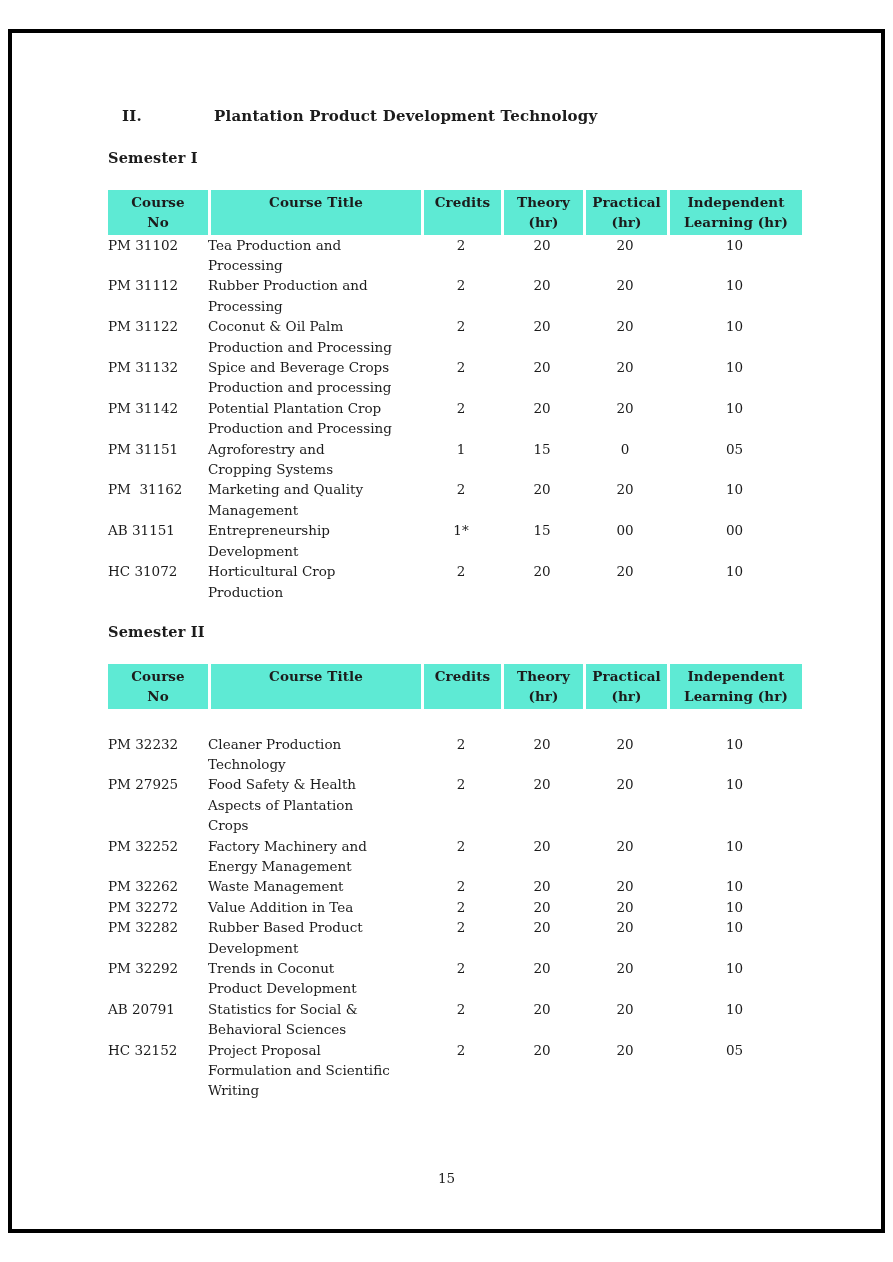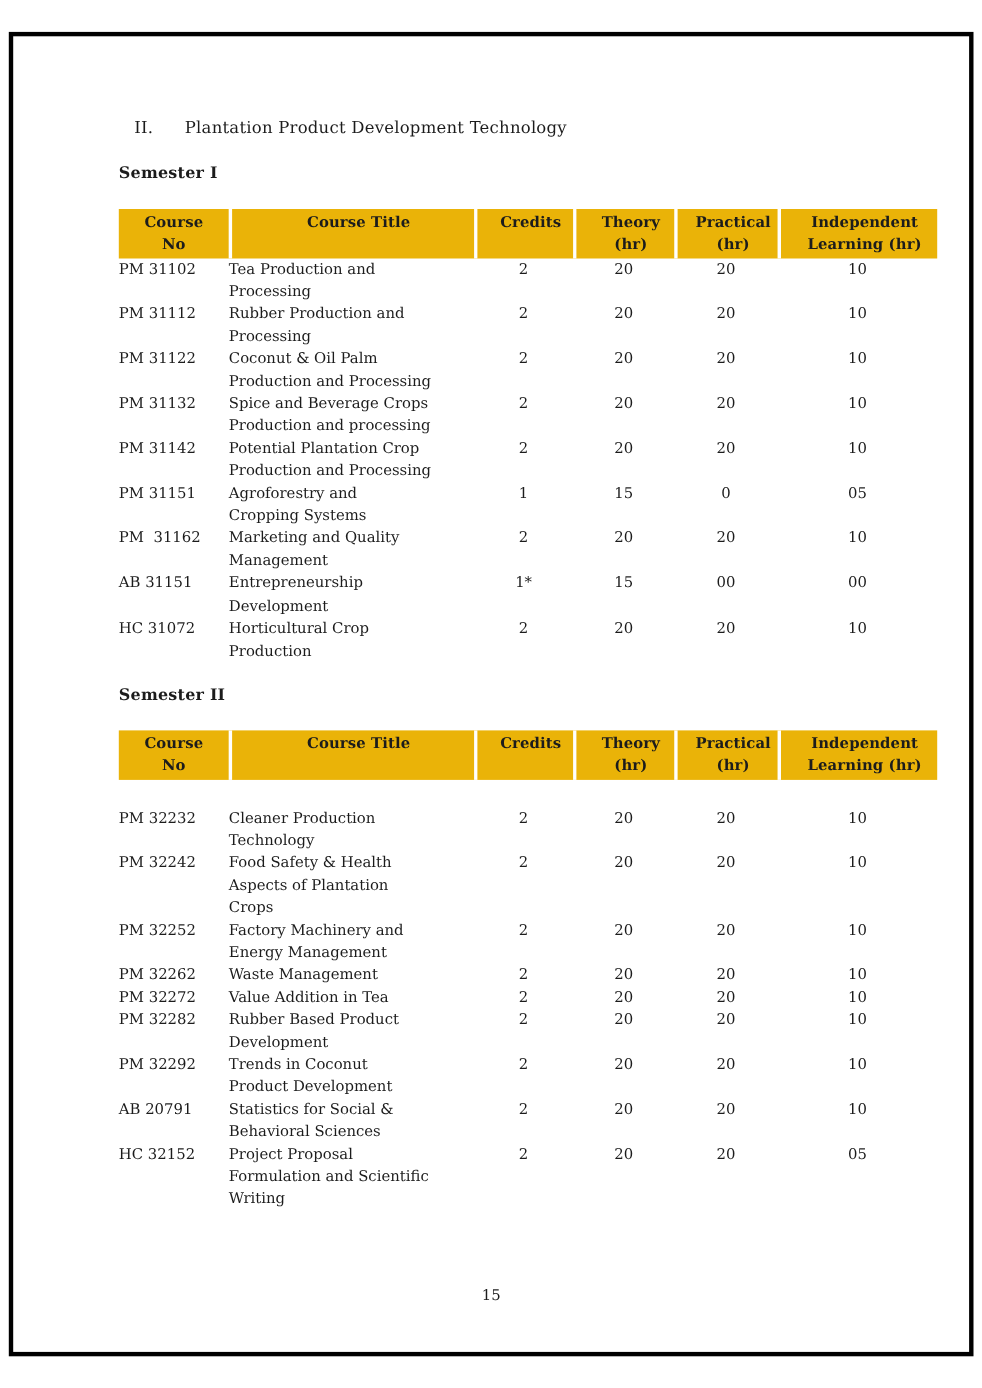--- a/index.html
+++ b/index.html
@@ -25,25 +25,26 @@
 
   .content {
     position: absolute;
     left: 108px;
     top: 106px;
     width: 679px;
   }
 
   .section-heading {
     font-size: 15px;
-    font-weight: normal;
+    font-weight: bold;
     line-height: 20px;
     margin-left: 14px;
     letter-spacing: 0.2px;
     display: flex;
+    gap: 46px;
   }
   .section-number { display: inline-block; width: 46px; flex: 0 0 46px; }
 
   .semester-heading {
     font-size: 14.5px;
     font-weight: bold;
     line-height: 19px;
     margin-top: 22px;
     letter-spacing: 0.2px;
   }
@@ -51,29 +52,29 @@
 
   table.course-table {
     border-collapse: separate;
     border-spacing: 0;
     table-layout: fixed;
     width: 679px;
     margin-top: 23px;
     font-size: 13.5px;
   }
   table.course-table th {
-    background: #eab308;
+    background: #5eead4;
     font-weight: bold;
     text-align: center;
     vertical-align: top;
     padding: 2px 0 2px 0;
     line-height: 20.3px;
     letter-spacing: 0.1px;
   }
-  table.course-table th + th { border-left: 3px solid #ffffff; padding-left: 10px; }
+  table.course-table th + th { border-left: 3px solid #ffffff; }
 
   table.course-table td {
     vertical-align: top;
     line-height: 20.4px;
     padding: 0;
   }
   td.col-course_no { text-align: left; padding-left: 7px; white-space: pre; }
   td.col-title     { text-align: left; padding-left: 4px; }
   td.col-credits, td.col-theory, td.col-practical, td.col-independent { text-align: center; }
 
@@ -216,21 +217,21 @@
         </tr>
         <tr>
           <td class="col-course_no">PM 32232</td>
           <td class="col-title">Cleaner Production<br>Technology</td>
           <td class="col-credits">2</td>
           <td class="col-theory">20</td>
           <td class="col-practical">20</td>
           <td class="col-independent">10</td>
         </tr>
         <tr>
-          <td class="col-course_no">PM 32242</td>
+          <td class="col-course_no">PM 27925</td>
           <td class="col-title">Food Safety &amp; Health<br>Aspects of Plantation<br>Crops</td>
           <td class="col-credits">2</td>
           <td class="col-theory">20</td>
           <td class="col-practical">20</td>
           <td class="col-independent">10</td>
         </tr>
         <tr>
           <td class="col-course_no">PM 32252</td>
           <td class="col-title">Factory Machinery and<br>Energy Management</td>
           <td class="col-credits">2</td>

